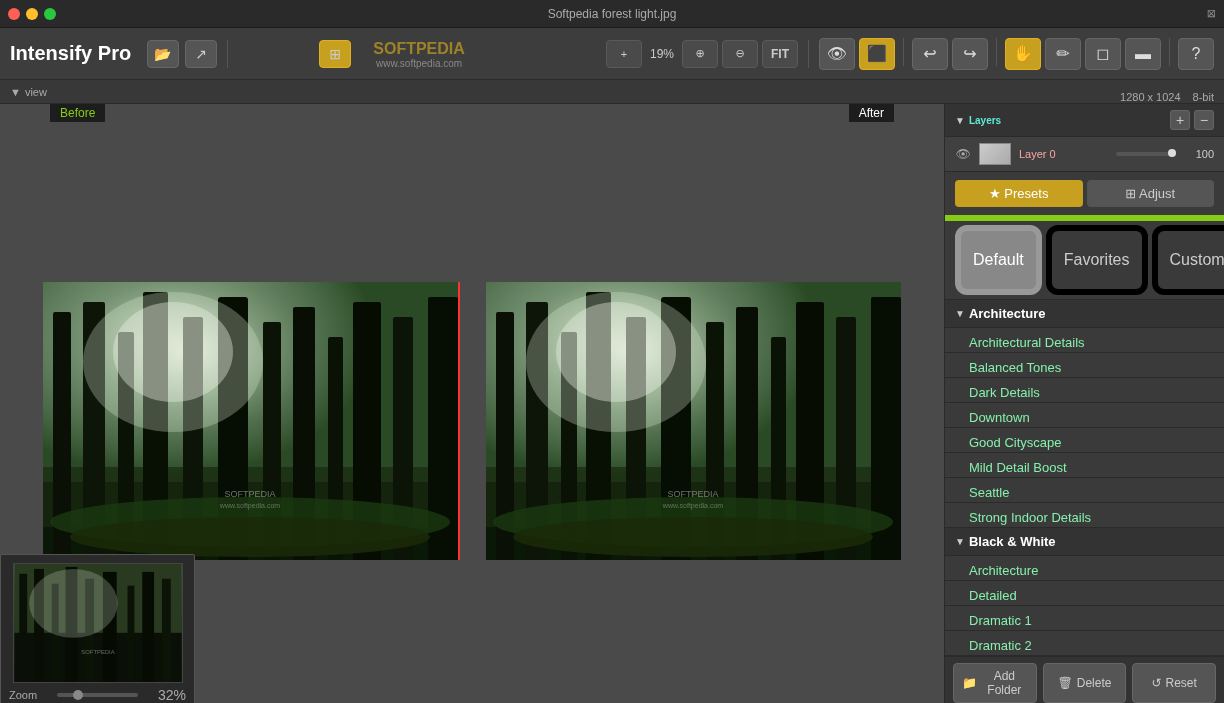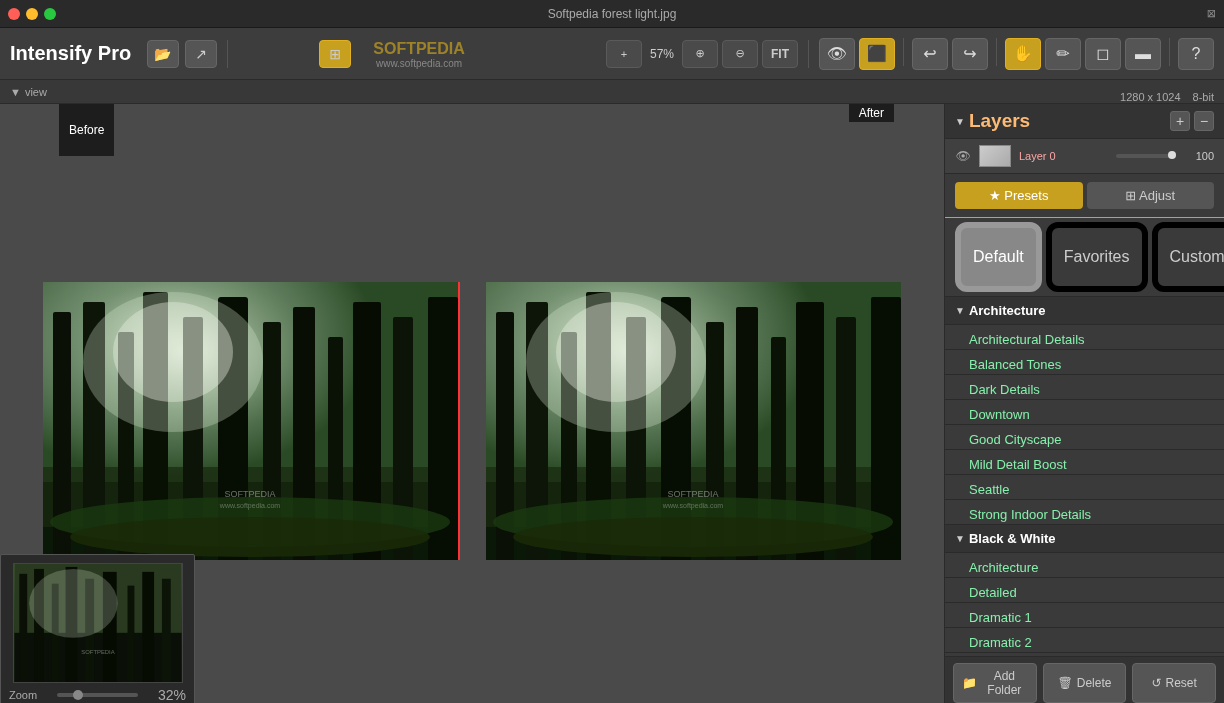--- a/index.html
+++ b/index.html
@@ -176,27 +176,26 @@
 
     
     .canvas-area {
       flex: 1;
       background: #4a4a4a;
       position: relative;
       overflow: hidden;
     }
     .before-label {
       background: rgba(0,0,0,0.6);
-      color: #ffffff;
-      padding: 19px 10px;
+      color: #84cc16;
+      padding: 2px 10px;
       font-size: 12px;
       position: absolute;
       left: 50px;
       top: 0;
-      margin-left: 9px;
     }
     .after-label {
       background: rgba(0,0,0,0.6);
       color: #fff;
       padding: 2px 10px;
       font-size: 12px;
       position: absolute;
       right: 50px;
       top: 0;
     }
@@ -275,22 +274,22 @@
       display: flex;
       align-items: center;
       border-bottom: 1px solid #2a2a2a;
     }
     .layers-arrow {
       color: #ccc;
       margin-right: 4px;
       font-size: 10px;
     }
     .layers-title {
-      color: #fdba74;
-      font-size: 19px;
+      color: #5eead4;
+      font-size: 10px;
       font-weight: bold;
       flex: 1;
     }
     .layers-controls {
       display: flex;
       gap: 4px;
     }
     .layer-add-btn, .layer-remove-btn {
       width: 20px;
       height: 20px;
@@ -354,21 +353,21 @@
       font-size: 11px;
       width: 30px;
       text-align: right;
     }
 
     
     .preset-tabs {
       display: flex;
       padding: 8px 10px;
       gap: 4px;
-      border-bottom: 1px solid #84cc16;
+      border-bottom: 6px solid #84cc16;
     }
     .preset-tab {
       flex: 1;
       padding: 6px 10px;
       border-radius: 4px;
       text-align: center;
       cursor: pointer;
       font-size: 13px;
     }
     .preset-tab.active-presets {
@@ -528,21 +527,21 @@
       <div class="toolbar-btn" style="background:#c8a020;border-color:#e0b020;">
         <span>⊞</span>
       </div>
     </div>
   </div>
 
   <div style="display:flex;align-items:center;gap:4px;">
     <div class="zoom-btn">
       <span>+</span>
     </div>
-    <span class="zoom-level">57%</span>
+    <span class="zoom-level">19%</span>
     <div class="zoom-btn">
       <span>⊕</span>
     </div>
     <div class="zoom-btn">
       <span>⊖</span>
     </div>
     <div class="fit-btn">
       <span>FIT</span>
     </div>
   </div>

